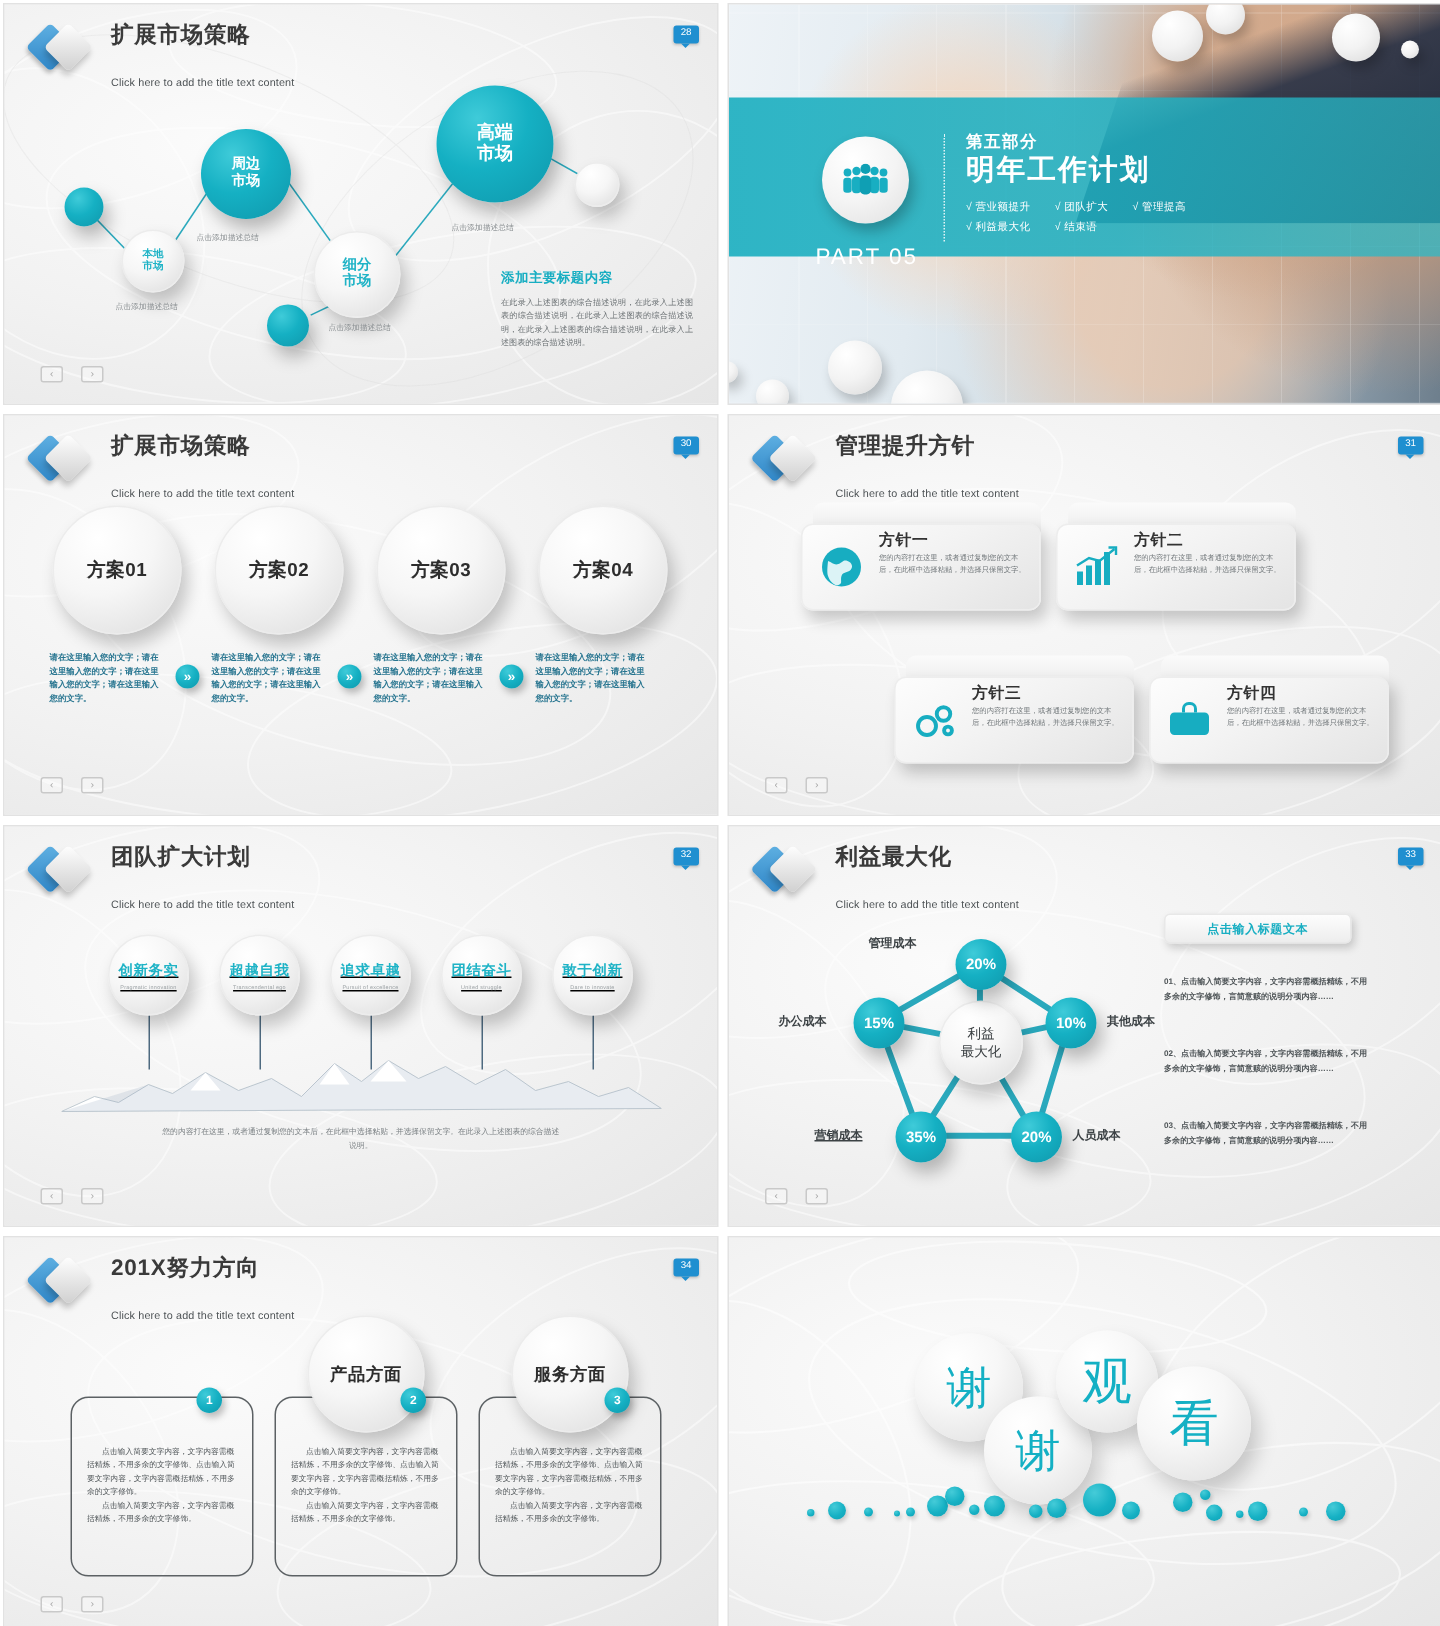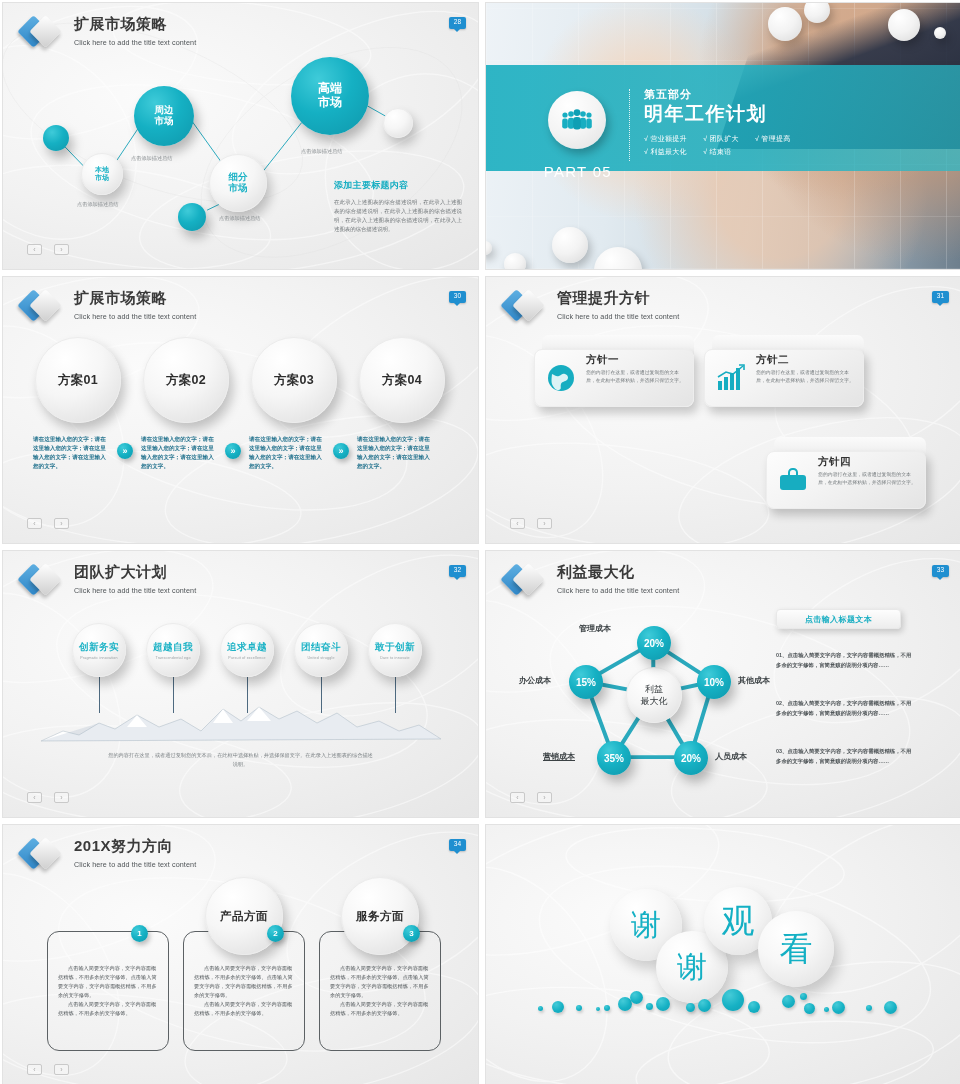--- a/index.html
+++ b/index.html
@@ -39,21 +39,21 @@
     left: 1px; top: 5px;
     background: linear-gradient(135deg,#5fb0e2 0%,#2f86c7 100%);
     box-shadow: 1px 2px 3px rgba(0,0,0,.25);
   }
   .logo .d-grey {
     left: 13px; top: 5px;
     background: linear-gradient(135deg,#ffffff 0%,#e2e2e2 60%,#cfcfcf 100%);
     box-shadow: 2px 3px 4px rgba(0,0,0,.22);
   }
   .hd-txt .t1 { font-size: 15px; font-weight: bold; color: #3a3a3a; letter-spacing: .5px; line-height: 1.15; }
-  .hd-txt .t2 { font-size: 7.2px; color: #4e5356; margin-top: 6px; letter-spacing: .1px; text-align: center; }
+  .hd-txt .t2 { font-size: 7.2px; color: #4e5356; margin-top: 18px; letter-spacing: .1px; text-align: center; }
 
   .pgbadge {
     position: absolute; right: 12px; top: 14px;
     background: #1f8fd0; color: #fff; font-size: 6.5px;
     padding: 2px 5px 3px; border-radius: 2px; line-height: 1;
     box-shadow: 0 1px 2px rgba(0,0,0,.2);
   }
   .pgbadge::after {
     content:""; position: absolute; left: 50%; bottom: -3px; margin-left: -3px;
     border-left: 3px solid transparent; border-right: 3px solid transparent;
@@ -147,21 +147,21 @@
     position:absolute; left:0; top:14px; width: 160px; height: 58px; border-radius: 8px;
     background: linear-gradient(150deg,#fdfdfd 0%,#f3f3f3 45%,#e4e4e4 100%);
     box-shadow: 4px 6px 10px rgba(0,0,0,.20);
     border: 1px solid #ededed;
   }
   .s4 .card .icon { position:absolute; left: 12px; top: 28px; width: 30px; height: 30px; color:#17adc1; }
   .s4 .card h5 { position:absolute; left: 52px; top: 18px; font-size: 10.5px; font-weight:bold; color:#333; letter-spacing:.5px; }
   .s4 .card p { position:absolute; left: 52px; top: 34px; width: 100px; font-size: 4.9px; color:#72787b; line-height:1.72; }
 
   
-  .s5 .pin { position:absolute; width: 54px; height: 54px; top: 72px; }
+  .s5 .pin { position:absolute; width: 54px; height: 54px; top: 72px; text-decoration: underline; }
   .s5 .pin .zh { font-size: 9.6px; font-weight: bold; color: #1fb3c6; letter-spacing:.4px; }
   .s5 .pin .en { font-size: 3.6px; color: #9aa0a3; margin-top: 2px; letter-spacing:.2px; }
   .s5 .stick { position:absolute; width: 1px; background: #4e6a80; top: 126px; height: 36px; }
   .s5 .mount { position:absolute; left: 38px; right: 38px; top: 150px; height: 42px; }
   .s5 .foot { position:absolute; left: 104px; right: 104px; top: 200px; font-size: 5.2px;
     color: #7c8285; line-height: 1.75; text-align:center; }
 
   
   .s6 .node { position:absolute; width: 34px; height: 34px; font-size: 10px; font-weight:bold; }
   .s6 .hub { position:absolute; left: 140px; top: 116px; width: 56px; height: 56px;
@@ -445,20 +445,33 @@
               <rect x="20" y="5" width="4" height="22"></rect>
           </g>
           <path d="M2 14 L10 9 L17 11 L27 3" stroke="#17adc1" stroke-width="1.6" fill="none"></path>
           <path d="M23 2 L28 2 L28 7" stroke="#17adc1" stroke-width="1.6" fill="none"></path>
         </svg>
       </div>
       <h5>方针二</h5>
       <p>您的内容打在这里，或者通过复制您的文本后，在此框中选择粘贴，并选择只保留文字。</p>
     </div>
 
+    <div class="card" style="left:110px;top:160px;">
+      <div class="tab"></div>
+        <div class="body"></div>
+      <div class="icon">
+        <svg viewBox="0 0 30 30" width="30" height="30" fill="none" stroke="#17adc1" stroke-width="2.6">
+          <circle cx="10" cy="19" r="6"></circle>
+            <circle cx="21" cy="11" r="4.5"></circle>
+            <circle cx="24" cy="22" r="2.6"></circle>
+        </svg>
+      </div>
+      <h5>方针三</h5>
+      <p>您的内容打在这里，或者通过复制您的文本后，在此框中选择粘贴，并选择只保留文字。</p>
+    </div>
 
     <div class="card" style="left:280px;top:160px;">
       <div class="tab"></div>
         <div class="body"></div>
       <div class="icon">
         <svg viewBox="0 0 30 30" width="30" height="30">
           <rect x="2" y="10" width="26" height="15" rx="3" fill="#17adc1"></rect>
           <path d="M11 10 V7.5 a3.5 3.5 0 0 1 3.5-3.5h1a3.5 3.5 0 0 1 3.5 3.5V10" stroke="#17adc1" stroke-width="2" fill="none"></path>
         </svg>
       </div>

